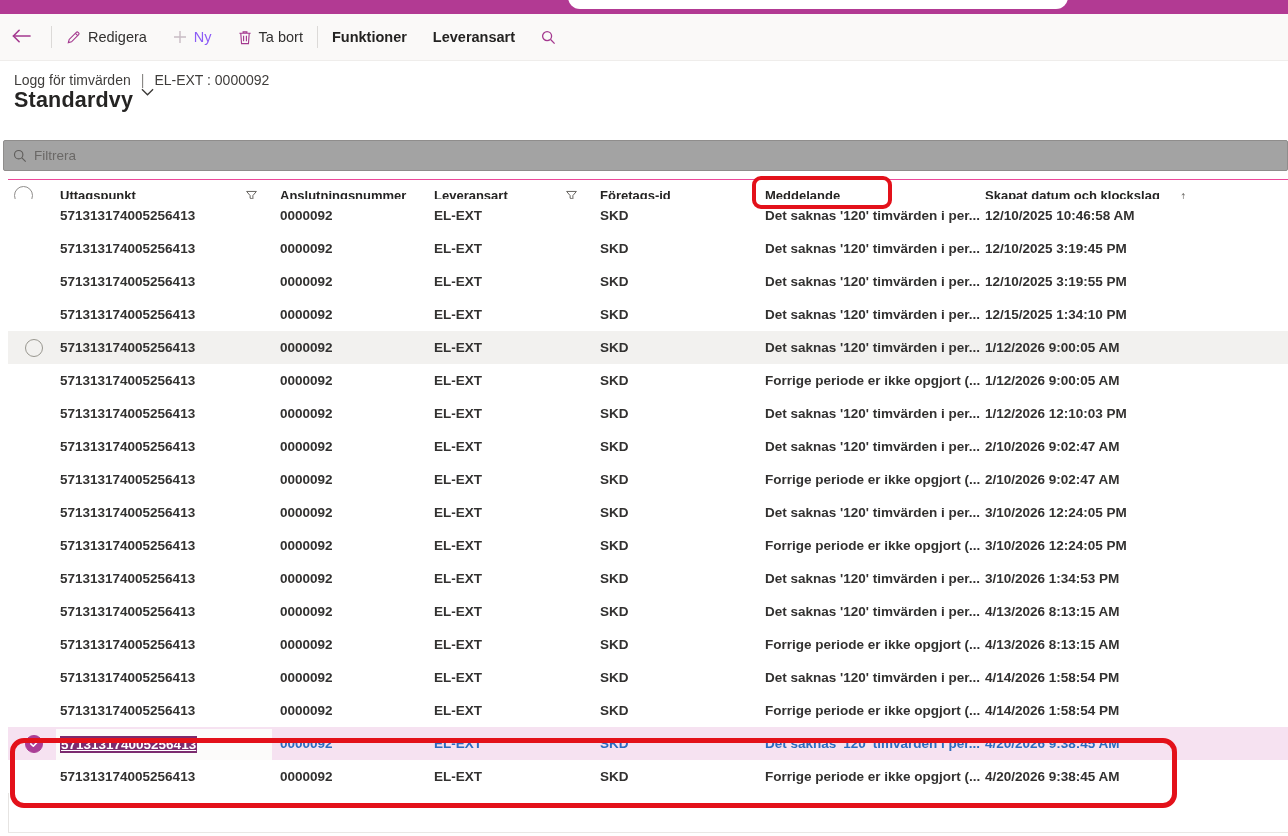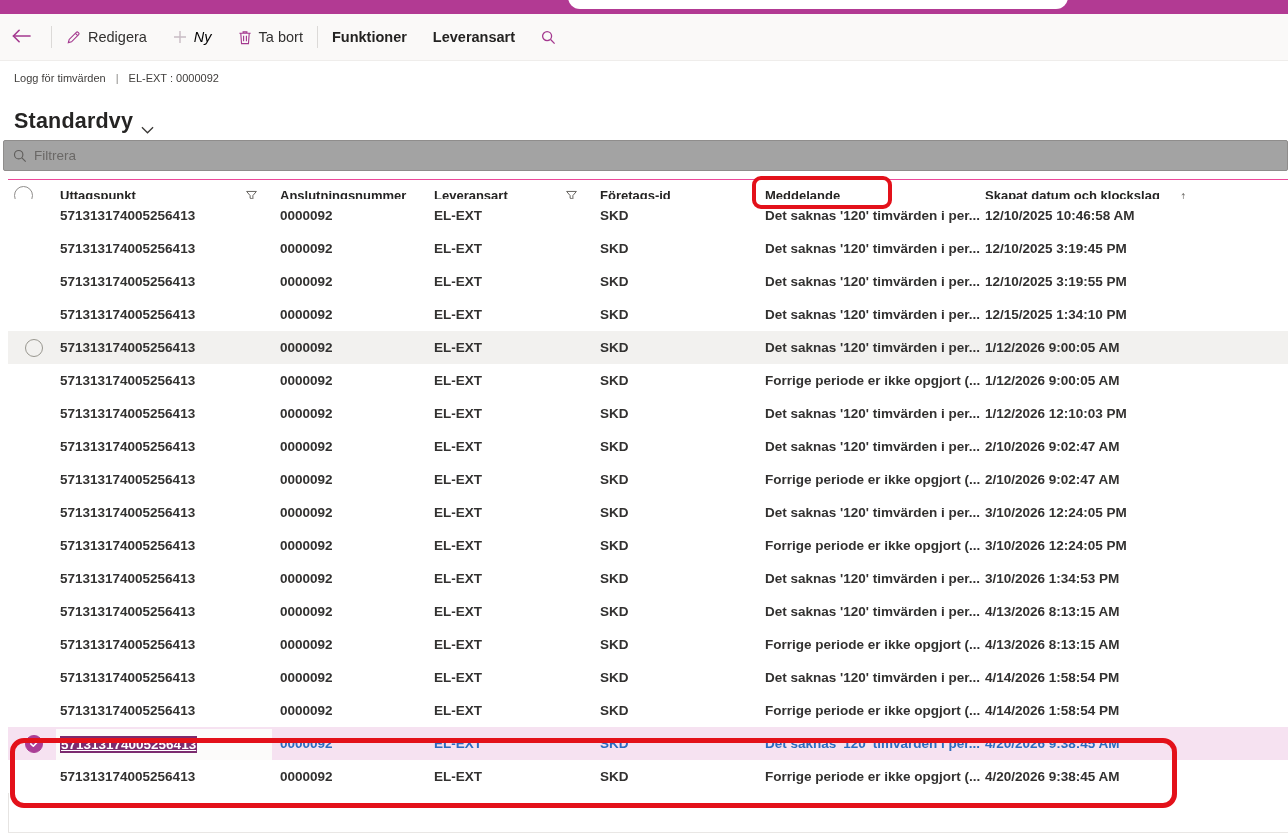--- a/index.html
+++ b/index.html
@@ -8,32 +8,32 @@
   #page { position:relative; width:1288px; height:836px; background:#fff; overflow:hidden; }
 
   
   .topbar { position:absolute; left:0; top:0; width:1288px; height:14px; background:var(--topbar-bg,#b23a93); z-index:2; }
   .topbar-search-pill { position:absolute; left:568px; top:-16px; width:500px; height:25px; background:#fff; border-radius:12px; }
 
   
   .toolbar { position:absolute; left:0; top:14px; width:1288px; height:47px; background:#faf9f8; border-bottom:1px solid #efedeb; display:flex; align-items:center; padding-left:12px; z-index:1; }
   .tb-btn { display:flex; align-items:center; gap:7px; font-size:14.5px; color:#323130; cursor:pointer; background:none; border:none; font-family:inherit; white-space:nowrap; }
   .tb-btn.bold { font-weight:700; color:#242322;justify-content:center; }
-  .tb-btn.disabled { color:#000000; cursor:default;font-style:italic; }
+  .tb-btn.disabled { color:#8b5cf6; cursor:default; }
   .tb-sep { width:1px; height:22px; background:#dcdad8; margin:0 14px; }
   .back-arrow { color:var(--accent,#a4398f); font-size:19px; line-height:1; cursor:pointer; background:none; border:none; padding:0 6px 2px 0; }
   .tb-gap { width:26px; }
   .icon-svg { display:block; }
 
   
-  .breadcrumb { position:absolute; left:14px; top:72px; display:flex; align-items:center; gap:10px; font-size:11px; color:#3f3d3b; }
+  .breadcrumb { position:absolute; left:14px; top:72px; display:flex; align-items:center; gap:10px; font-size:14px; color:#3f3d3b; }
   .crumb-sep { color:#8a8886; }
 
   
-  .view-title { position:absolute; left:14px; top:109px; display:flex; align-items:flex-end; gap:8px; cursor:pointer; }
+  .view-title { position:absolute; left:14px; top:88px; display:flex; align-items:flex-start; gap:8px; cursor:pointer; }
   .view-title .vt-label { font-size:21.5px; font-weight:700; color:#252423; letter-spacing:.2px; }
 
   
   .filterbox { position:absolute; left:3px; top:140px; width:1285px; height:31px; border:1px solid #8f8d8c; border-radius:2px; background:#a3a3a3; display:flex; align-items:center; padding-left:9px; gap:7px; }
   .filterbox input { border:none; outline:none; flex:1; font-size:13.5px; font-family:inherit; color:#323130; background:transparent; }
   .filterbox input::placeholder { color:#6a6866; }
 
   
   .tbl-left-border { position:absolute; left:8px; top:179px; width:1px; height:654px; background:#e6e4e2; }
   .tbl-bottom-line { position:absolute; left:8px; top:832px; width:1280px; height:1px; background:#e9e7e5; }

